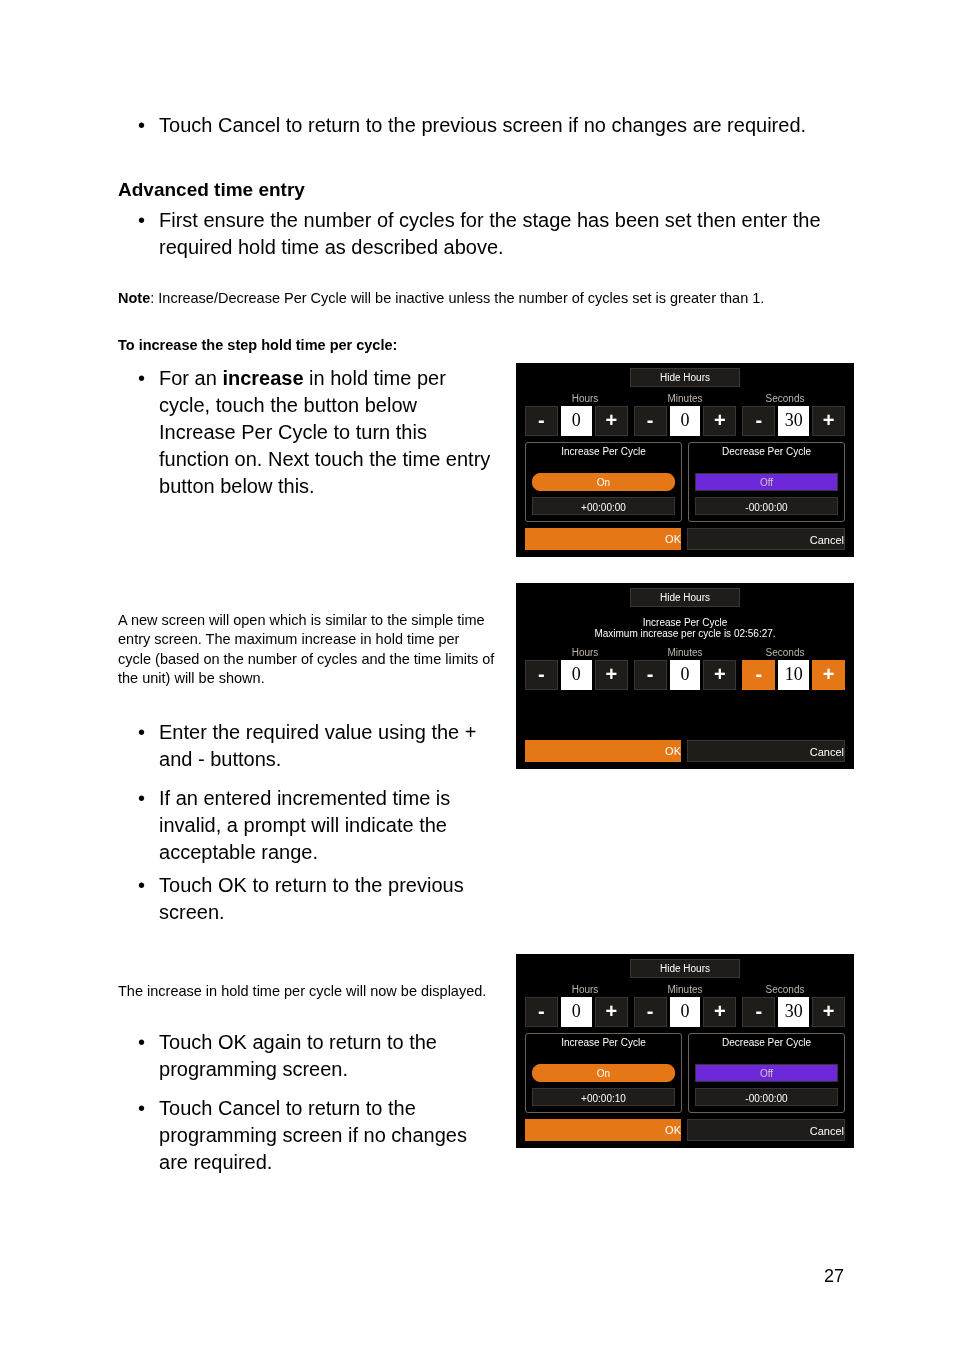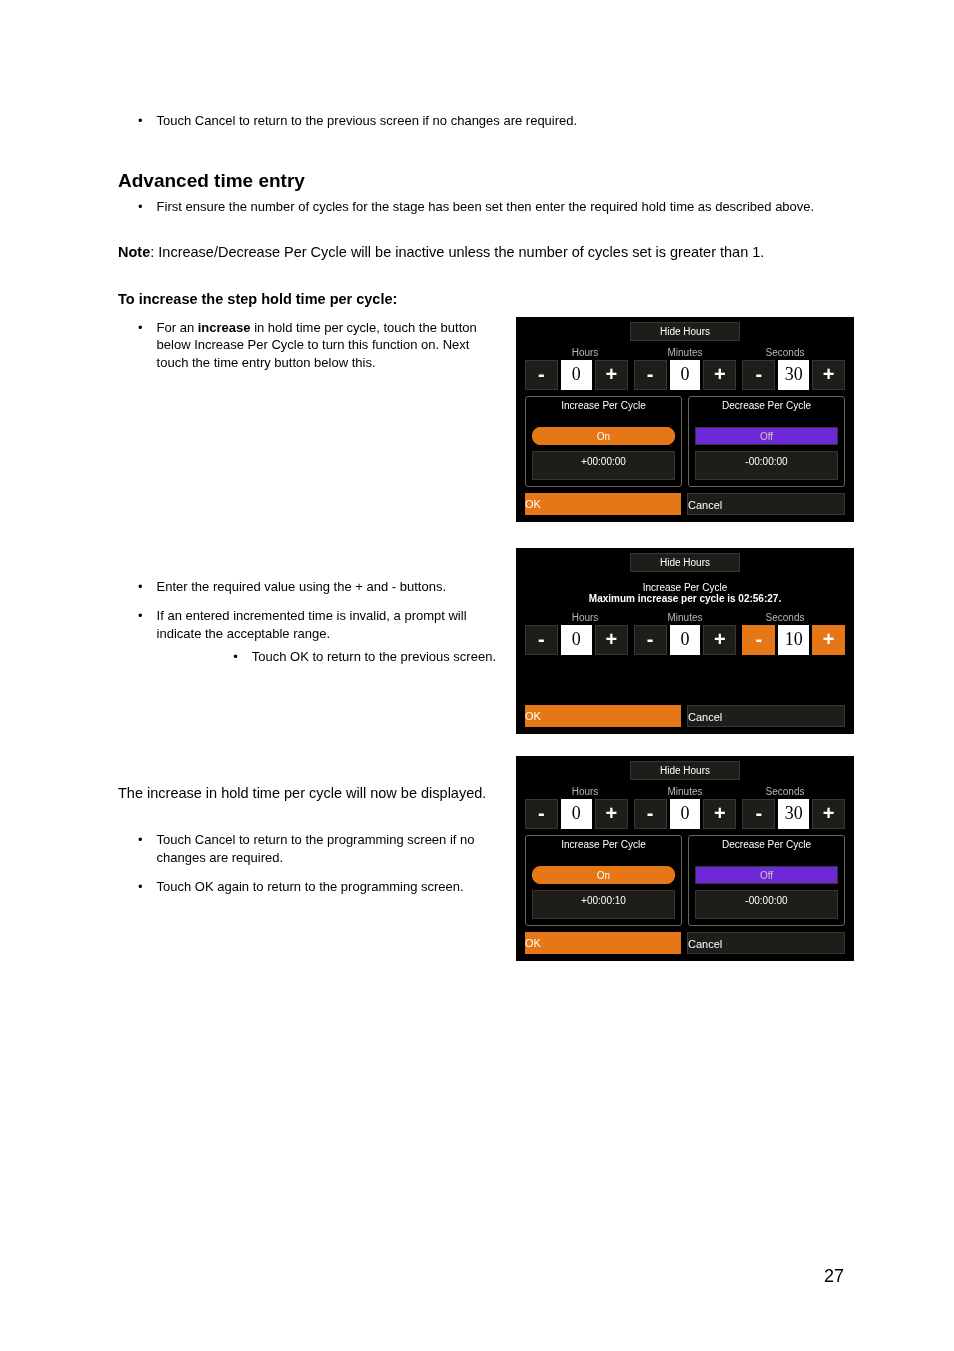--- a/index.html
+++ b/index.html
@@ -15,21 +15,21 @@
   .page-number {
     position: absolute;
     right: 110px;
     bottom: 64px;
     font-size: 18px;
   }
   .bullet-row {
     display: flex;
     gap: 14px;
     margin: 2px 0 6px 20px;
-    font-size: 13px;
+    font-size: 20px;
     line-height: 1.35;
   }
   .bullet-row .dot::before { content: "•"; }
   h2.section-heading {
     font-family: Arial, Helvetica, sans-serif;
     font-weight: bold;
     font-size: 19px;
     margin: 40px 0 6px 0;
   }
   .plain { font-size: 14.5px; line-height: 1.35; margin: 28px 0; }
@@ -111,46 +111,46 @@
     text-align: center;
     font-size: 10px;
     line-height: 18px;
     border: 1px solid #3a3531;
     background: #6d28d9;
     color: #cfc8bf;
   }
   .toggle.on { background: #e67717; border-color: #e67717; color: #fff; border-radius: 8px; }
   .time-display {
     margin: 6px;
-    height: 29px;
+    height: 18px;
     text-align: center;
     font-size: 10px;
     line-height: 20px;
     border: 1px solid #3a3531;
     background: #1f1d1a;
     color: #fff;
   }
   .okcancel-row { display: flex; gap: 6px; padding: 0 4px 2px; }
   .okbtn, .cancelbtn {
     flex: 1;
     height: 22px;
-    text-align: left;
+    text-align: right;
     font-size: 11px;
     line-height: 22px;
   }
   .okbtn { background: #e67717; color: #fff; }
   .cancelbtn { background: #1f1d1a; border: 1px solid #3a3531; color: #fff; }
 
   .subtitle {
     text-align: center;
     font-size: 10px;
     padding: 10px 0 2px;
     color: #fff;
   }
-  .subtitle .emph { font-weight: bold; }
+  .subtitle .emph { font-weight: normal; }
   .spacer-fill { height: 44px; }
 </style>
 </head>
 <body>
 
 <div class="bullet-row">
   <span class="dot"></span>
   <span>Touch Cancel to return to the previous screen if no changes are required.</span>
 </div>
 
@@ -216,20 +216,21 @@
       <div class="okcancel-row">
         <div class="okbtn">OK</div>
         <div class="cancelbtn">Cancel</div>
       </div>
     </div>
   </div>
 </div>
 
 <div class="two-col" style="margin-top:26px;">
   <div class="left-col">
+    <p class="plain" style="margin-left:0;">A new screen will open which is similar to the simple time entry screen. The maximum increase in hold time per cycle (based on the number of cycles and the time limits of the unit) will be shown.</p>
     <div class="bullet-row" style="margin-top:30px;">
         <span class="dot"></span>
         <span>Enter the required value using the + and - buttons.</span>
       </div>
     <div class="bullet-row" style="margin-top:12px;">
         <span class="dot"></span>
         <span>If an entered incremented time is invalid, a prompt will indicate the acceptable range.</span>
       </div>
     <div class="bullet-row" style="margin-top:0;justify-content:flex-end;">
         <span class="dot"></span>
@@ -272,25 +273,25 @@
       </div>
     </div>
   </div>
 </div>
 
 <div class="two-col" style="margin-top:22px;">
   <div class="left-col">
     <p class="plain" style="margin-left:0;">The increase in hold time per cycle will now be displayed.</p>
     <div class="bullet-row" style="margin-top:12px;">
         <span class="dot"></span>
+        <span>Touch OK again to return to the programming screen.</span>
+      </div>
+    <div class="bullet-row" style="margin-top:12px;">
+        <span class="dot"></span>
         <span>Touch Cancel to return to the programming screen if no changes are required.</span>
-      </div>
-    <div class="bullet-row" style="margin-top:12px;">
-        <span class="dot"></span>
-        <span>Touch OK again to return to the programming screen.</span>
       </div>
   </div>
   <div class="right-col">
     <div class="screen">
       <div class="hide-tab">Hide Hours</div>
       <div class="labels-row">
         <span>Hours</span>
         <span>Minutes</span>
         <span>Seconds</span>
       </div>

